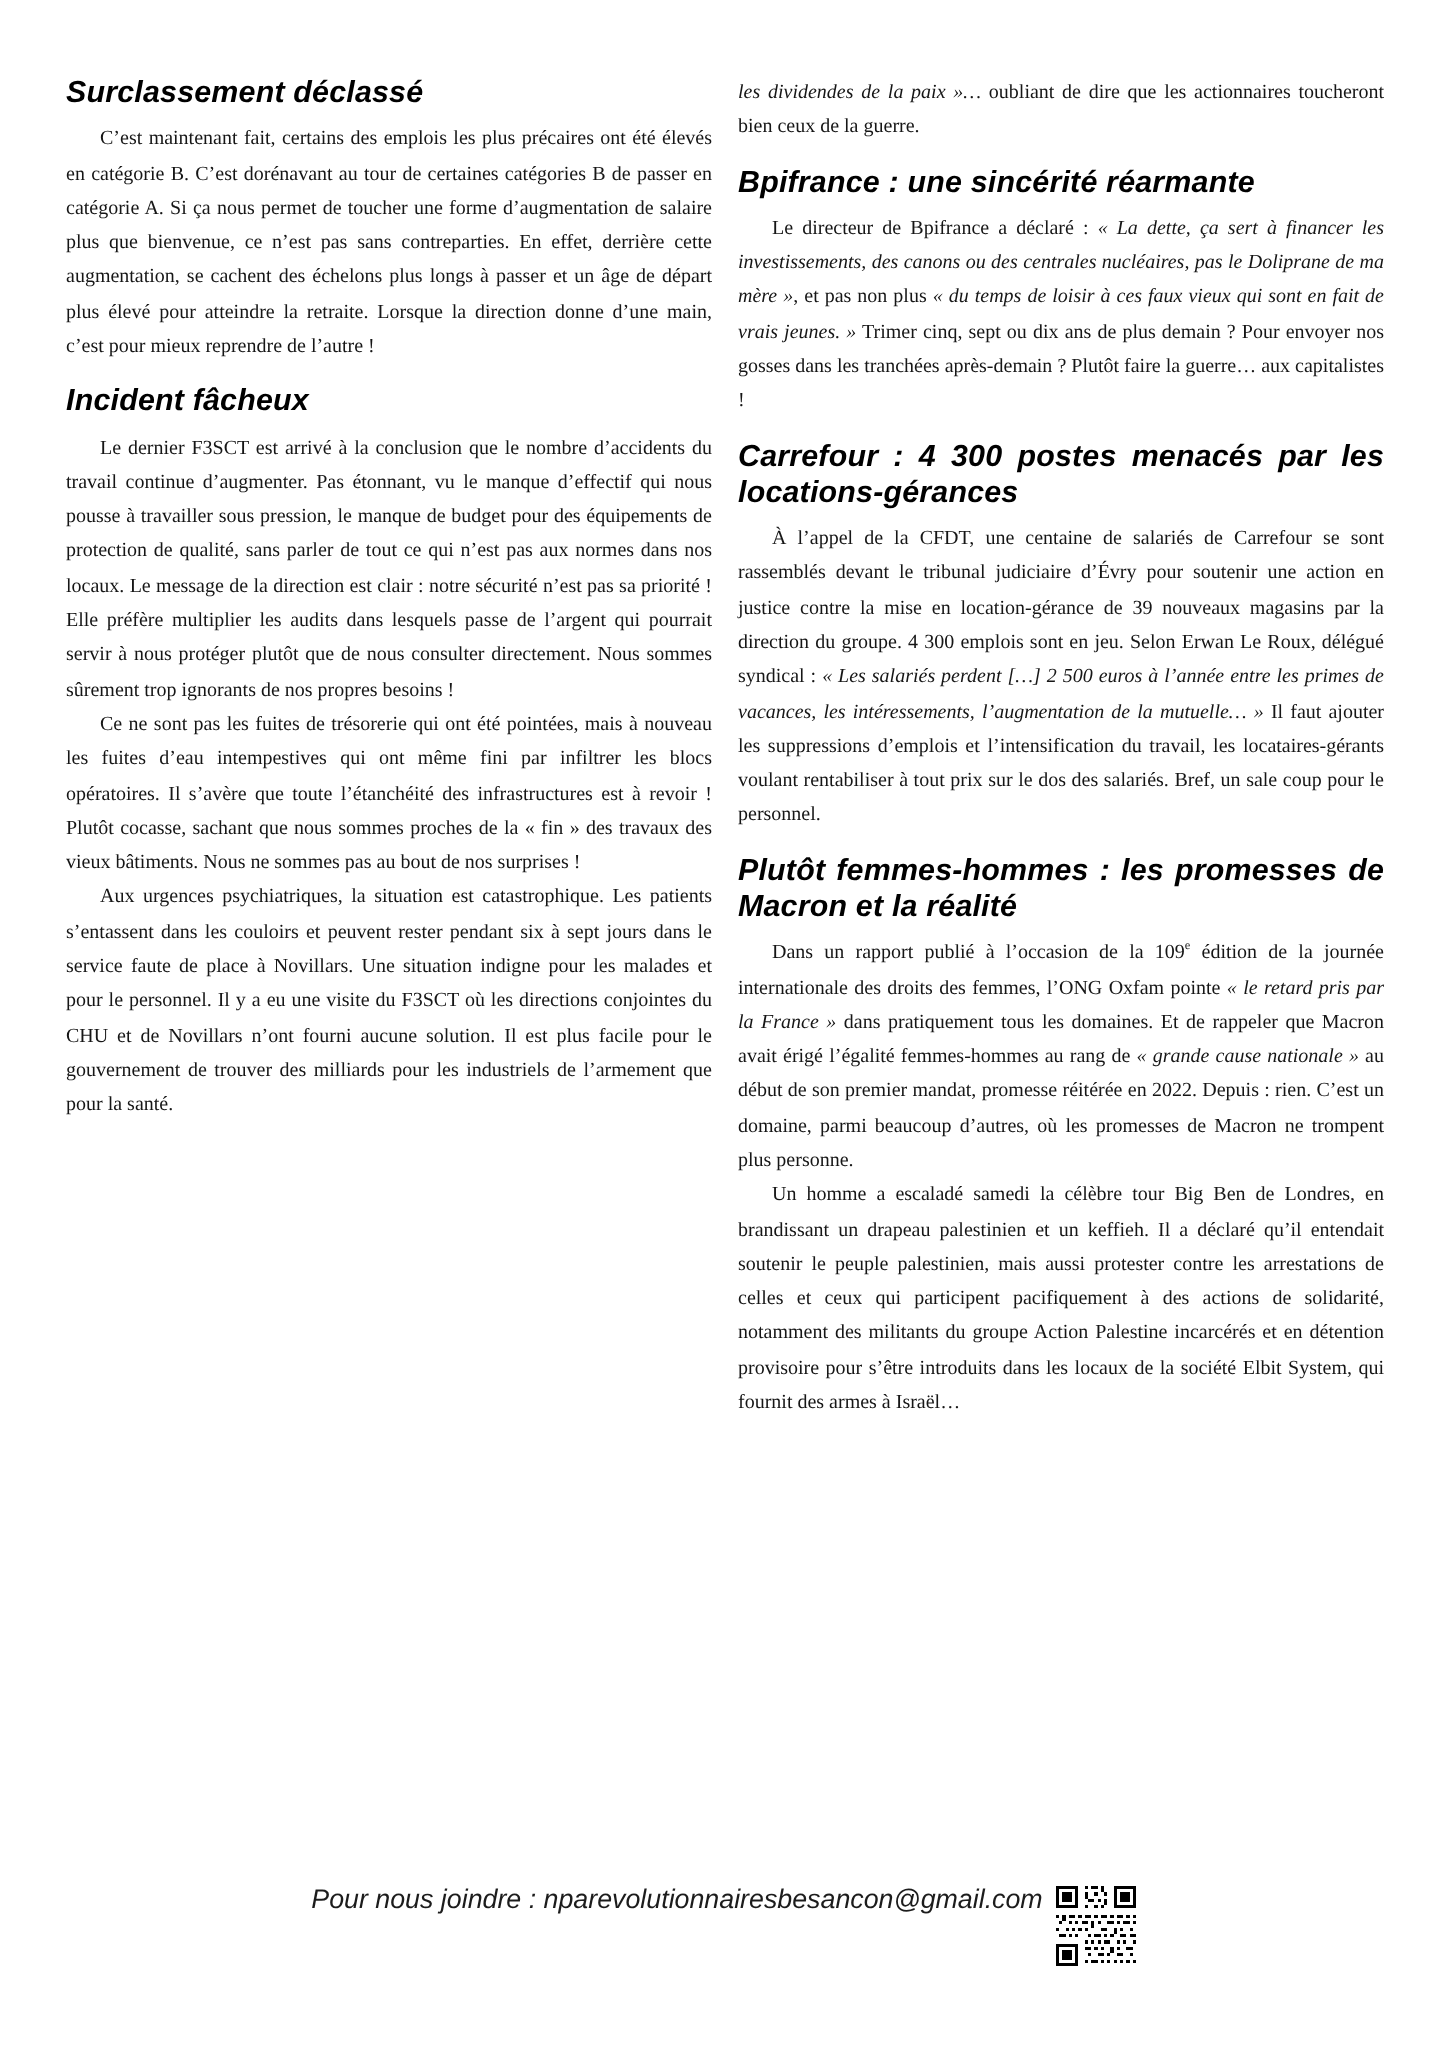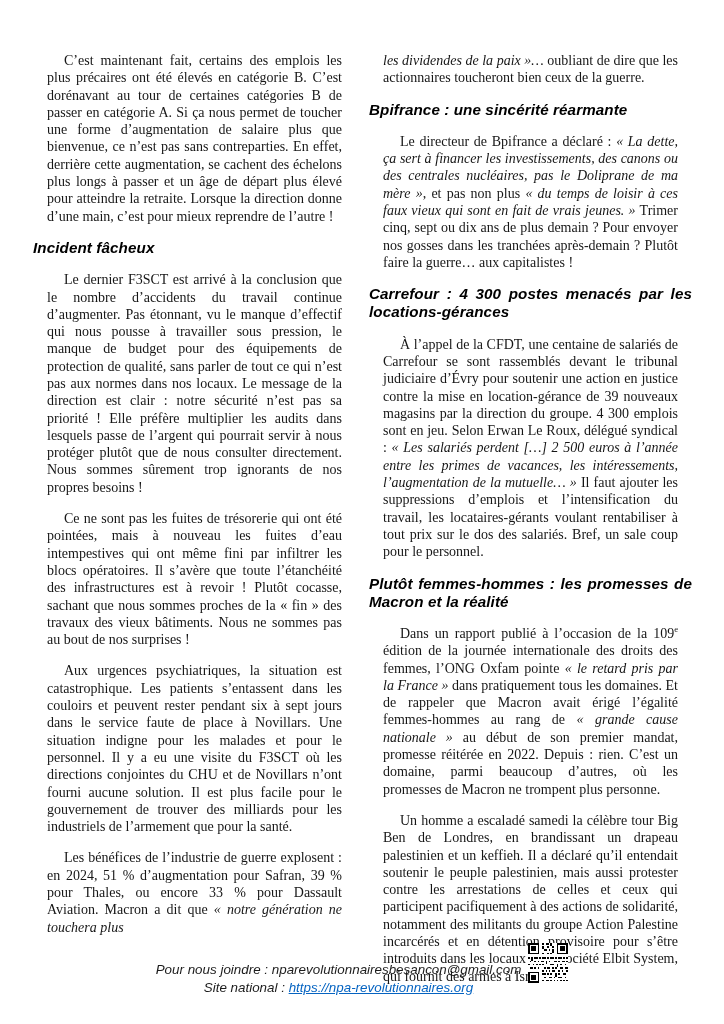--- a/index.html
+++ b/index.html
@@ -15,58 +15,58 @@
   .col{width:323px;flex:0 0 323px;}
   .article-title{
     font-family:"Liberation Sans", sans-serif;
     font-style:italic;font-weight:bold;
     font-size:15.2px;line-height:1.2;
     color:#000;margin:10px 0 5px 0;
     text-align:justify;letter-spacing:.1px;
   }
   section:first-child .article-title{margin-top:0;}
   .body-par{
-    font-size:14px;line-height:17.3px;margin:14px;
+    font-size:10px;line-height:17.3px;margin:0;
     text-align:justify;text-indent:17px;
     -webkit-hyphens:none;hyphens:none;
   }
   .body-par.no-indent{text-indent:0;}
   .body-par sup{font-size:.62em;line-height:0;vertical-align:super;}
   .footer{
     position:absolute;top:941px;left:0;width:724px;
     display:flex;justify-content:center;align-items:flex-start;gap:7px;
     font-family:"Liberation Sans", sans-serif;font-style:italic;
     font-size:13.4px;color:#1c1c1c;
   }
-  .footer-text{text-align:center;line-height:17.5px;margin-top:20px;}
+  .footer-text{text-align:left;line-height:17.5px;}
   .url-link{color:#0563c1;text-decoration:underline;}
   .qr{display:block;margin-top:2px;}
 </style>
 </head>
 <body>
 
 <div class="page">
   <div class="content">
 
     <div class="col">
       <section>
+        <h2 class="article-title">Surclassement déclassé</h2>
         <p class="body-par"><span>C’est maintenant fait, certains des emplois les plus précaires ont été élevés en catégorie B. C’est dorénavant au tour de certaines catégories B de passer en catégorie A. Si ça nous permet de toucher une forme d’augmentation de salaire plus que bienvenue, ce n’est pas sans contreparties. En effet, derrière cette augmentation, se cachent des échelons plus longs à passer et un âge de départ plus élevé pour atteindre la retraite. Lorsque la direction donne d’une main, c’est pour mieux reprendre de l’autre !</span></p>
       </section>
       <section>
         <h2 class="article-title">Incident fâcheux</h2>
         <p class="body-par"><span>Le dernier F3SCT est arrivé à la conclusion que le nombre d’accidents du travail continue d’augmenter. Pas étonnant, vu le manque d’effectif qui nous pousse à travailler sous pression, le manque de budget pour des équipements de protection de qualité, sans parler de tout ce qui n’est pas aux normes dans nos locaux. Le message de la direction est clair : notre sécurité n’est pas sa priorité ! Elle préfère multiplier les audits dans lesquels passe de l’argent qui pourrait servir à nous protéger plutôt que de nous consulter directement. Nous sommes sûrement trop ignorants de nos propres besoins !</span></p>
       </section>
       <section>
         <p class="body-par"><span>Ce ne sont pas les fuites de trésorerie qui ont été pointées, mais à nouveau les fuites d’eau intempestives qui ont même fini par infiltrer les blocs opératoires. Il s’avère que toute l’étanchéité des infrastructures est à revoir ! Plutôt cocasse, sachant que nous sommes proches de la « fin » des travaux des vieux bâtiments. Nous ne sommes pas au bout de nos surprises !</span></p>
       </section>
       <section>
         <p class="body-par"><span>Aux urgences psychiatriques, la situation est catastrophique. Les patients s’entassent dans les couloirs et peuvent rester pendant six à sept jours dans le service faute de place à Novillars. Une situation indigne pour les malades et pour le personnel. Il y a eu une visite du F3SCT où les directions conjointes du CHU et de Novillars n’ont fourni aucune solution. Il est plus facile pour le gouvernement de trouver des milliards pour les industriels de l’armement que pour la santé.</span></p>
       </section>
       <section>
-        <p class="body-par"><span>Les bénéfices de l’industrie de guerre explosent : en 2024, 51 % d’augmentation pour Safran, 39 % pour Thales, ou encore 33 % pour Dassault Aviation. Macron a dit que </span><span style="font-style: italic;">« notre génération ne touchera plus</span></p>
       </section>
     </div>
 
     <div class="col">
       <section>
         <p class="body-par no-indent"><span style="font-style: italic;">les dividendes de la paix »…</span><span> oubliant de dire que les actionnaires toucheront bien ceux de la guerre.</span></p>
       </section>
       <section>
         <h2 class="article-title">Bpifrance : une sincérité réarmante</h2>
         <p class="body-par"><span>Le directeur de Bpifrance a déclaré : </span><span style="font-style: italic;">« La dette, ça sert à financer les investissements, des canons ou des centrales nucléaires, pas le Doliprane de ma mère »</span><span>, et pas non plus </span><span style="font-style: italic;">« du temps de loisir à ces faux vieux qui sont en fait de vrais jeunes. »</span><span> Trimer cinq, sept ou dix ans de plus demain ? Pour envoyer nos gosses dans les tranchées après-demain ? Plutôt faire la guerre… aux capitalistes !</span></p>
@@ -81,21 +81,20 @@
       </section>
       <section>
         <p class="body-par"><span>Un homme a escaladé samedi la célèbre tour Big Ben de Londres, en brandissant un drapeau palestinien et un keffieh. Il a déclaré qu’il entendait soutenir le peuple palestinien, mais aussi protester contre les arrestations de celles et ceux qui participent pacifiquement à des actions de solidarité, notamment des militants du groupe Action Palestine incarcérés et en détention provisoire pour s’être introduits dans les locaux de la société Elbit System, qui fournit des armes à Israël…</span></p>
       </section>
     </div>
   </div>
 
   <div class="footer">
     <div class="footer-text">
       <div><span>Pour nous joindre : </span><span>nparevolutionnairesbesancon@gmail.com</span></div>
-      <div><span>Site national : </span><a class="url-link" href="#">https://npa-revolutionnaires.org</a></div>
     </div>
     <svg class="qr" width="40" height="40" viewBox="0 0 25 25" shape-rendering="crispEdges">
       <rect x="0" y="0" width="25" height="25" fill="#ffffff"></rect>
       <rect x="0" y="0" width="7" height="7" fill="#000"></rect>
       <rect x="1" y="1" width="5" height="5" fill="#fff"></rect>
       <rect x="2" y="2" width="3" height="3" fill="#000"></rect>
       <rect x="18" y="0" width="7" height="7" fill="#000"></rect>
       <rect x="19" y="1" width="5" height="5" fill="#fff"></rect>
       <rect x="20" y="2" width="3" height="3" fill="#000"></rect>
       <rect x="0" y="18" width="7" height="7" fill="#000"></rect>

